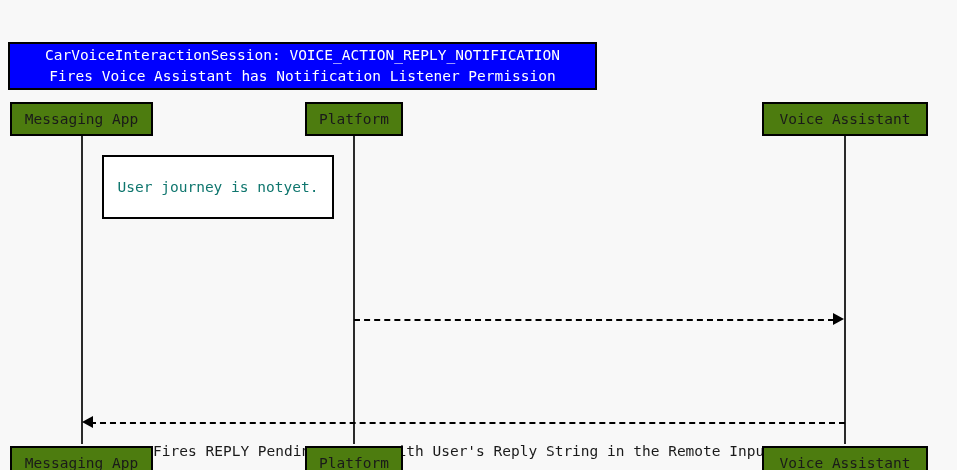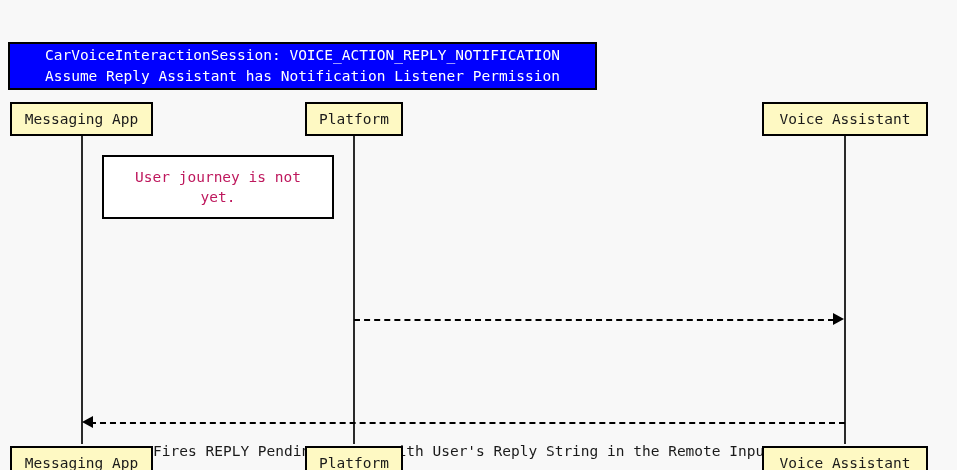--- a/index.html
+++ b/index.html
@@ -35,21 +35,21 @@
     justify-content: center;
     color: #ffffff;
     font-size: 14.5px;
     line-height: 21px;
     white-space: pre;
   }
   
   .participant {
     position: absolute;
     border: 2px solid #000000;
-    background: #fef9c3;
+    background: #4d7c0f;
     box-sizing: border-box;
     display: flex;
     align-items: center;
     justify-content: center;
     color: #1a1a1a;
     font-size: 14.5px;
     white-space: pre;
     height: 34px;
   }
   
@@ -58,24 +58,24 @@
     width: 2px;
     background: #2a2a2a;
   }
   
   .note {
     position: absolute;
     border: 2px solid #000000;
     background: #ffffff;
     box-sizing: border-box;
     display: flex;
-    flex-direction: column;
+    flex-direction: row;
     align-items: center;
     justify-content: center;
-    color: #be185d;
+    color: #0f766e;
     font-size: 14.5px;
     line-height: 20px;
     white-space: pre;
     text-align: center;
   }
   
   .arrow-line {
     position: absolute;
     height: 0;
     border-top: 2px dashed #000000;
@@ -105,21 +105,21 @@
     text-align: center;
   }
 </style>
 </head>
 <body>
 
 <div id="diagram">
 
   <div class="title-banner">
     <div>CarVoiceInteractionSession: VOICE_ACTION_REPLY_NOTIFICATION</div>
-    <div>Assume Reply Assistant has Notification Listener Permission</div>
+    <div>Fires Voice Assistant has Notification Listener Permission</div>
   </div>
 
   <div class="lifeline" style="left:81px; top:104px; height:308px;"></div>
   <div class="lifeline" style="left:353px; top:104px; height:308px;"></div>
   <div class="lifeline" style="left:844px; top:104px; height:308px;"></div>
 
   <div class="participant" style="left:10px; top:70px; width:143px;">
     <span>Messaging App</span>
   </div>
   <div class="participant" style="left:305px; top:70px; width:98px;">

